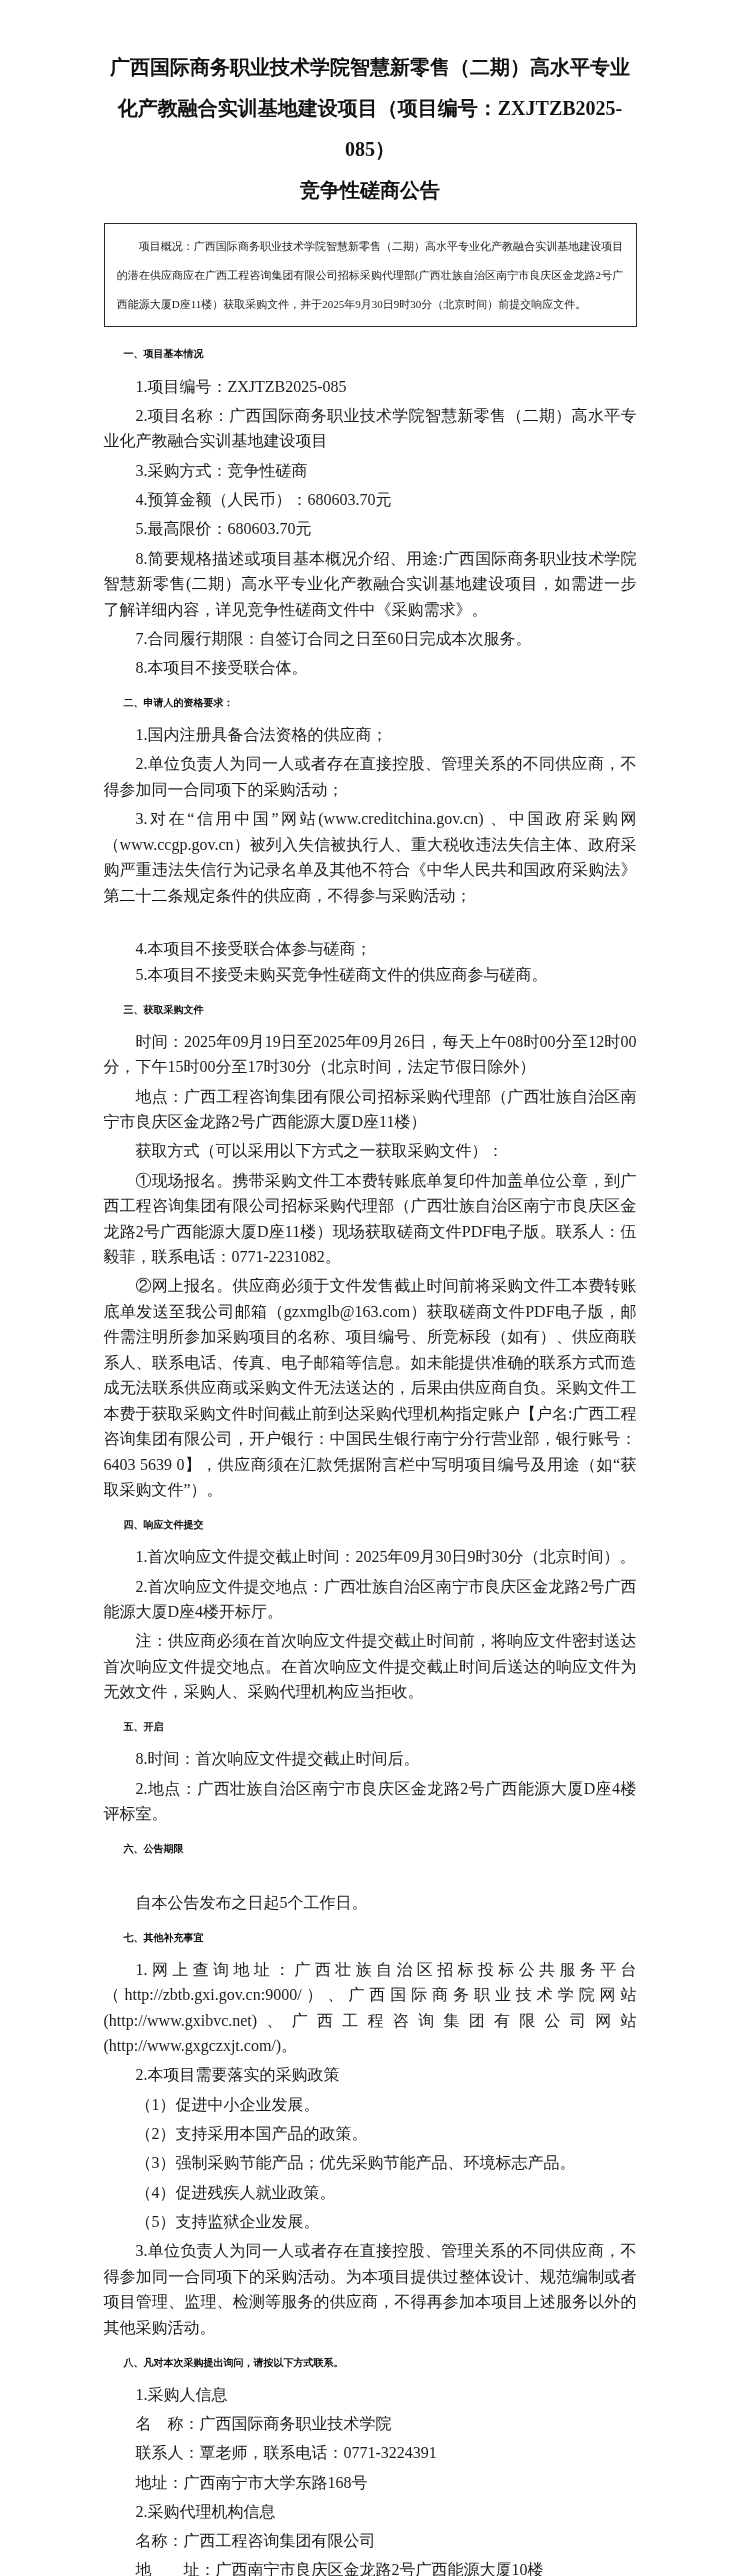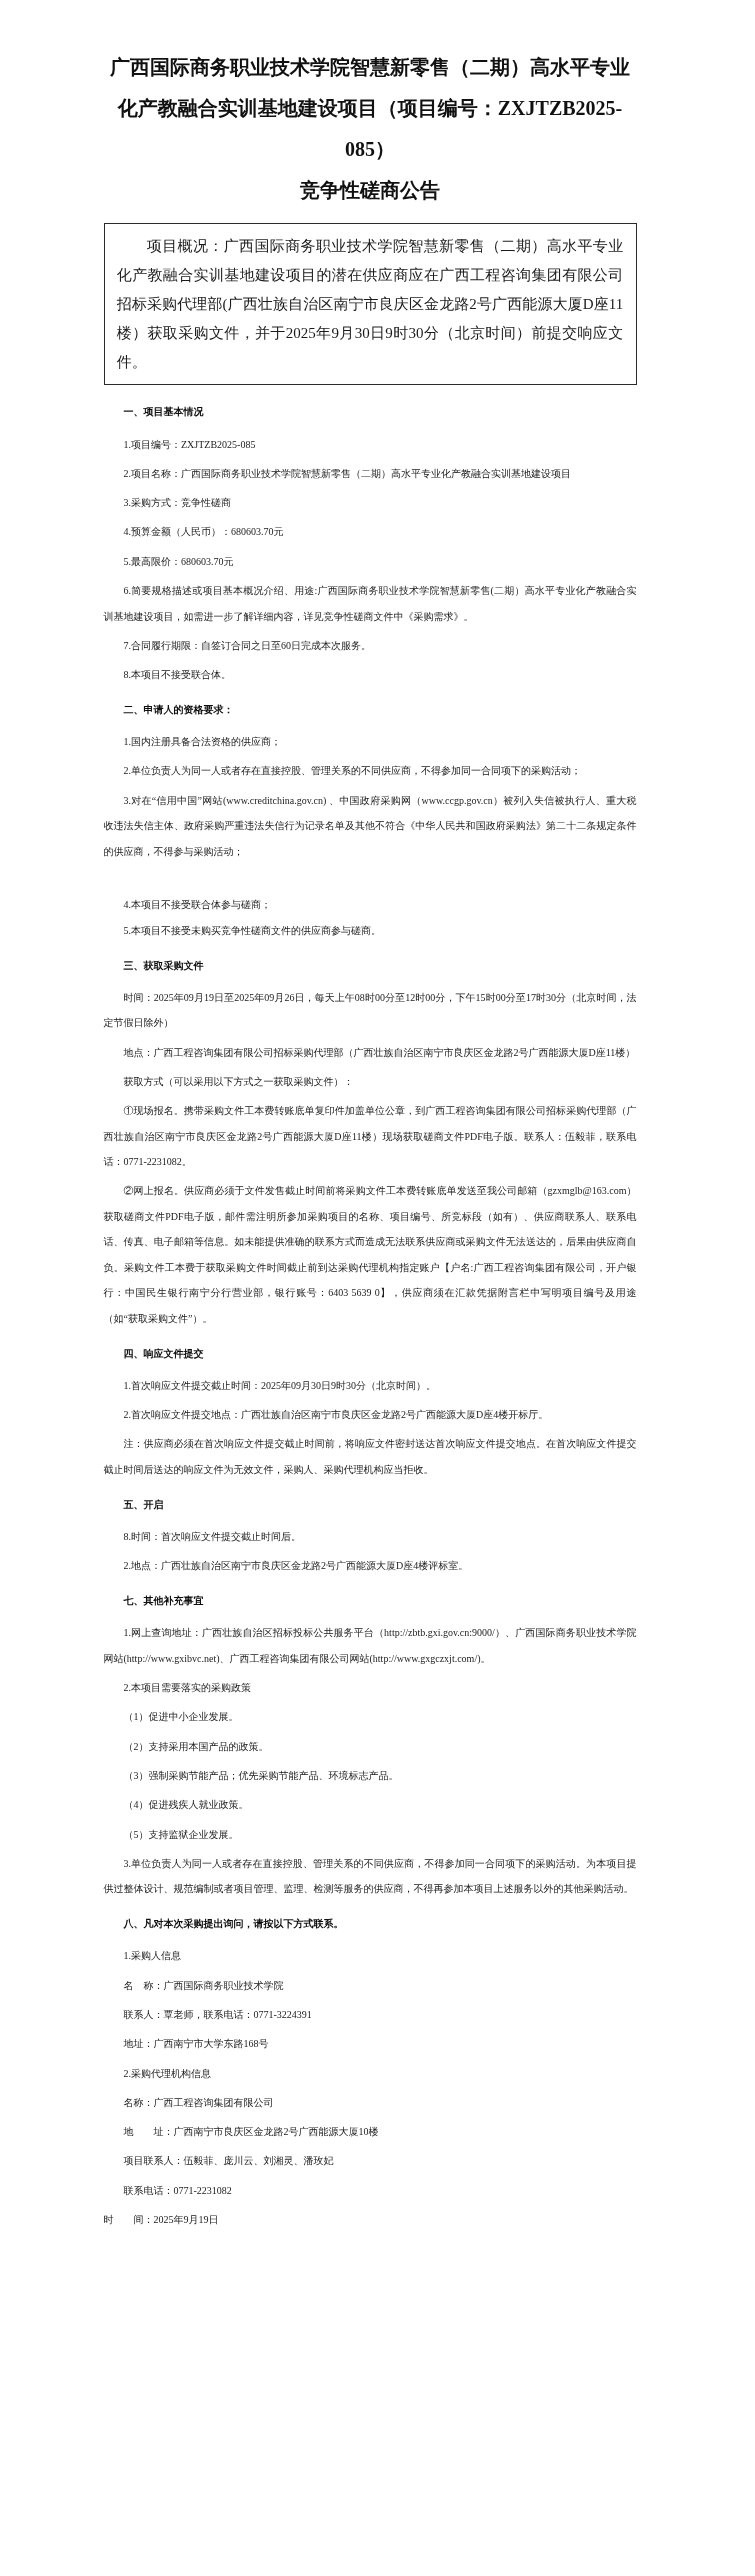--- a/index.html
+++ b/index.html
@@ -23,37 +23,37 @@
     line-height: 41px;
     color: #111111;
   }
   .summary-box {
     border: 1.9px solid #2b2b2b;
     margin-top: 12.3px;
     padding: 7.6px 12.3px;
   }
   .summary {
     margin: 0;
-    font-size: 15px;
+    font-size: 11px;
     line-height: 29px;
     text-align: justify;
     text-justify: inter-ideograph;
     text-indent: 2em;
   }
   .sections { margin-top: 14px; }
   p.heading {
     font-weight: bold;
     font-size: 10px;
     color: #0f0f0f;
     line-height: 25.5px;
     margin: 9.4px 0 6.6px 0;
     text-indent: 2em;
   }
   p.para {
-    font-size: 10px;
+    font-size: 16px;
     line-height: 25.5px;
     margin: 0 0 3.8px 0;
     text-align: justify;
     text-justify: inter-ideograph;
     text-indent: 2em;
   }
   p.para.tight { margin-bottom: 0; margin-top: 28px; }
   p.para.no-indent { text-indent: 0; }
 </style>
 </head>
@@ -73,21 +73,21 @@
     </div>
 
     <div class="sections">
         <section>
           <p class="heading">一、项目基本情况</p>
           <p class="para">1.项目编号：ZXJTZB2025-085</p>
           <p class="para">2.项目名称：广西国际商务职业技术学院智慧新零售（二期）高水平专业化产教融合实训基地建设项目</p>
           <p class="para">3.采购方式：竞争性磋商</p>
           <p class="para">4.预算金额（人民币）：680603.70元</p>
           <p class="para">5.最高限价：680603.70元</p>
-          <p class="para">6.简要规格描述或项目基本概况介绍、用途:广西国际商务职业技术学院智慧新零售(二期）高水平专业化产教融合实训基地建设项目，如需进一步了解详细内容，详见竞争性磋商文件中《采购需求》。</p>
+          <p class="para">8.简要规格描述或项目基本概况介绍、用途:广西国际商务职业技术学院智慧新零售(二期）高水平专业化产教融合实训基地建设项目，如需进一步了解详细内容，详见竞争性磋商文件中《采购需求》。</p>
           <p class="para">7.合同履行期限：自签订合同之日至60日完成本次服务。</p>
           <p class="para">8.本项目不接受联合体。</p>
         </section>
         <section>
           <p class="heading">二、申请人的资格要求：</p>
           <p class="para">1.国内注册具备合法资格的供应商；</p>
           <p class="para">2.单位负责人为同一人或者存在直接控股、管理关系的不同供应商，不得参加同一合同项下的采购活动；</p>
           <p class="para">3.对在“信用中国”网站(www.creditchina.gov.cn) 、中国政府采购网（www.ccgp.gov.cn）被列入失信被执行人、重大税收违法失信主体、政府采购严重违法失信行为记录名单及其他不符合《中华人民共和国政府采购法》第二十二条规定条件的供应商，不得参与采购活动；</p>
           <p class="para tight">4.本项目不接受联合体参与磋商；</p>
           <p class="para">5.本项目不接受未购买竞争性磋商文件的供应商参与磋商。</p>
@@ -103,20 +103,24 @@
         <section>
           <p class="heading">四、响应文件提交</p>
           <p class="para">1.首次响应文件提交截止时间：2025年09月30日9时30分（北京时间）。</p>
           <p class="para">2.首次响应文件提交地点：广西壮族自治区南宁市良庆区金龙路2号广西能源大厦D座4楼开标厅。</p>
           <p class="para">注：供应商必须在首次响应文件提交截止时间前，将响应文件密封送达首次响应文件提交地点。在首次响应文件提交截止时间后送达的响应文件为无效文件，采购人、采购代理机构应当拒收。</p>
         </section>
         <section>
           <p class="heading">五、开启</p>
           <p class="para">8.时间：首次响应文件提交截止时间后。</p>
           <p class="para">2.地点：广西壮族自治区南宁市良庆区金龙路2号广西能源大厦D座4楼评标室。</p>
+        </section>
+        <section>
+          <p class="heading">六、公告期限</p>
+          <p class="para tight">自本公告发布之日起5个工作日。</p>
         </section>
         <section>
           <p class="heading">七、其他补充事宜</p>
           <p class="para">1.网上查询地址：广西壮族自治区招标投标公共服务平台（http://zbtb.gxi.gov.cn:9000/）、广西国际商务职业技术学院网站(http://www.gxibvc.net)、广西工程咨询集团有限公司网站(http://www.gxgczxjt.com/)。</p>
           <p class="para">2.本项目需要落实的采购政策</p>
           <p class="para">（1）促进中小企业发展。</p>
           <p class="para">（2）支持采用本国产品的政策。</p>
           <p class="para">（3）强制采购节能产品；优先采购节能产品、环境标志产品。</p>
           <p class="para">（4）促进残疾人就业政策。</p>
           <p class="para">（5）支持监狱企业发展。</p>

